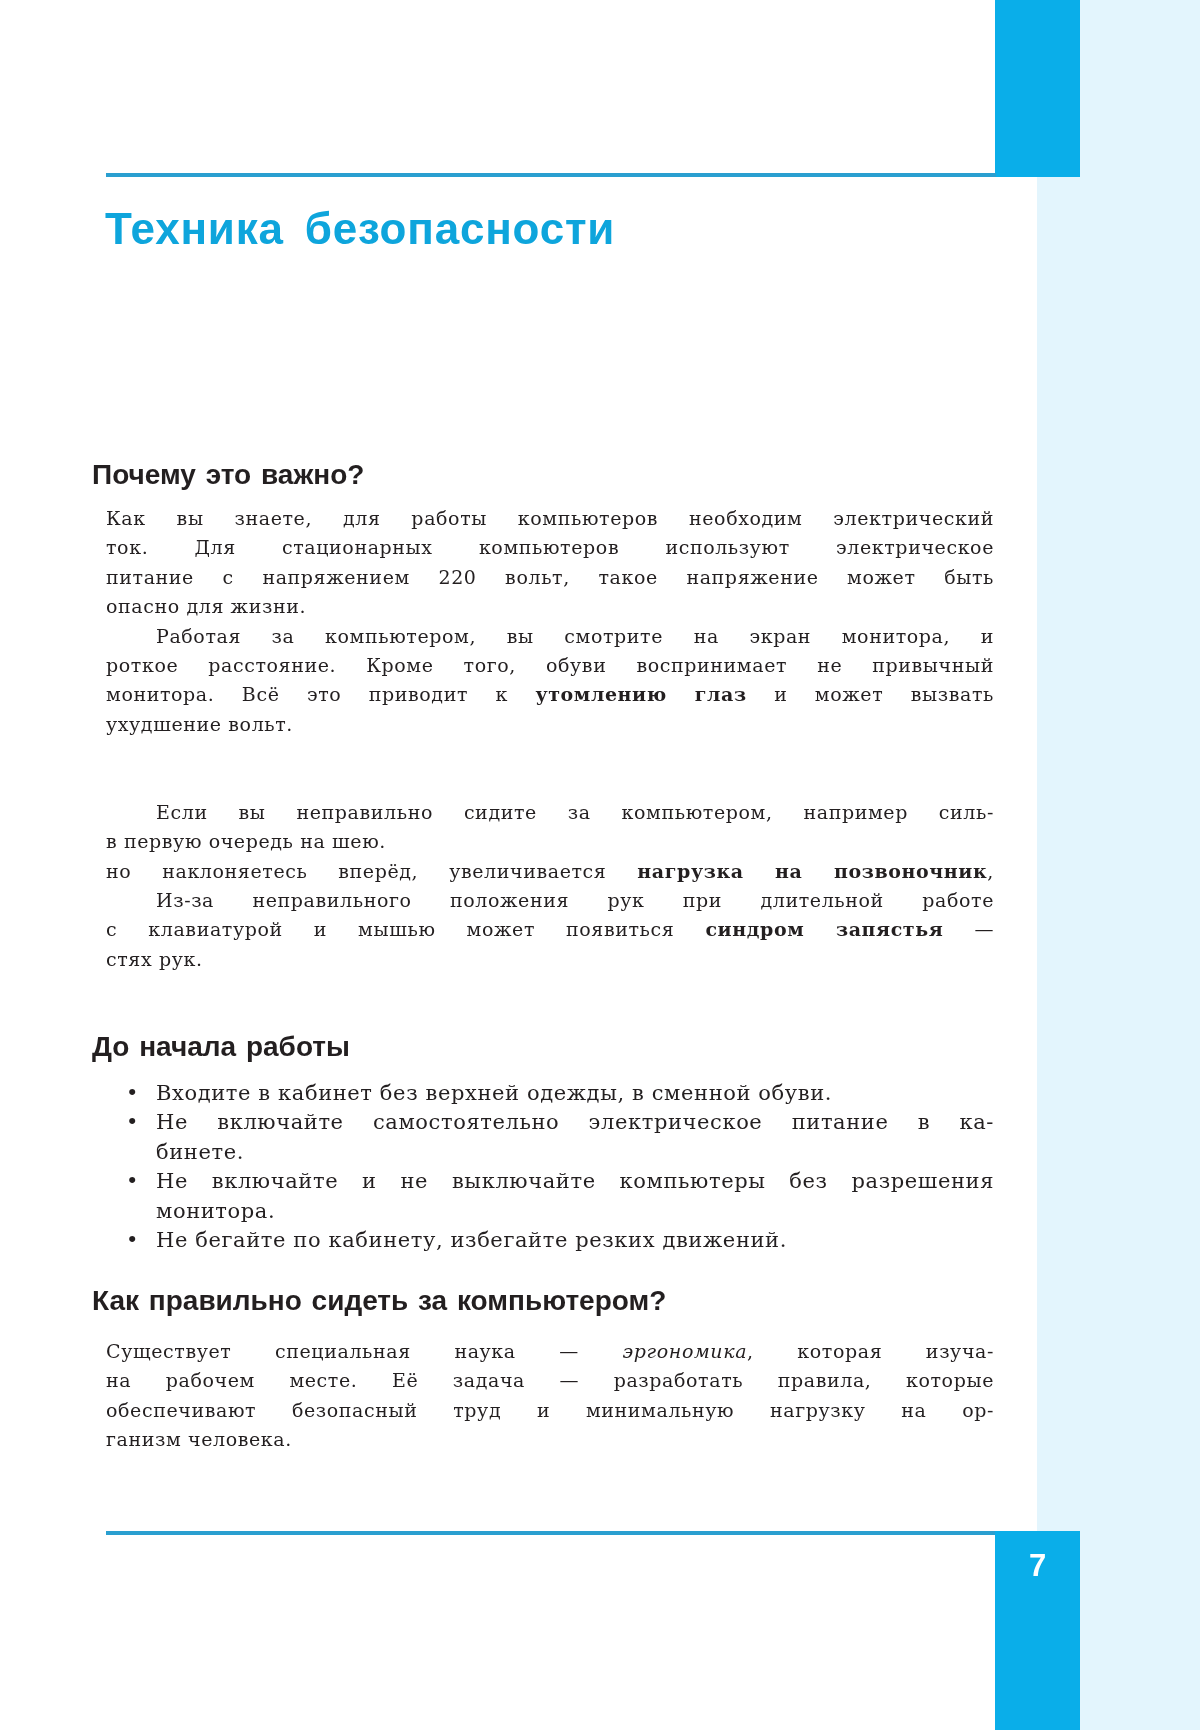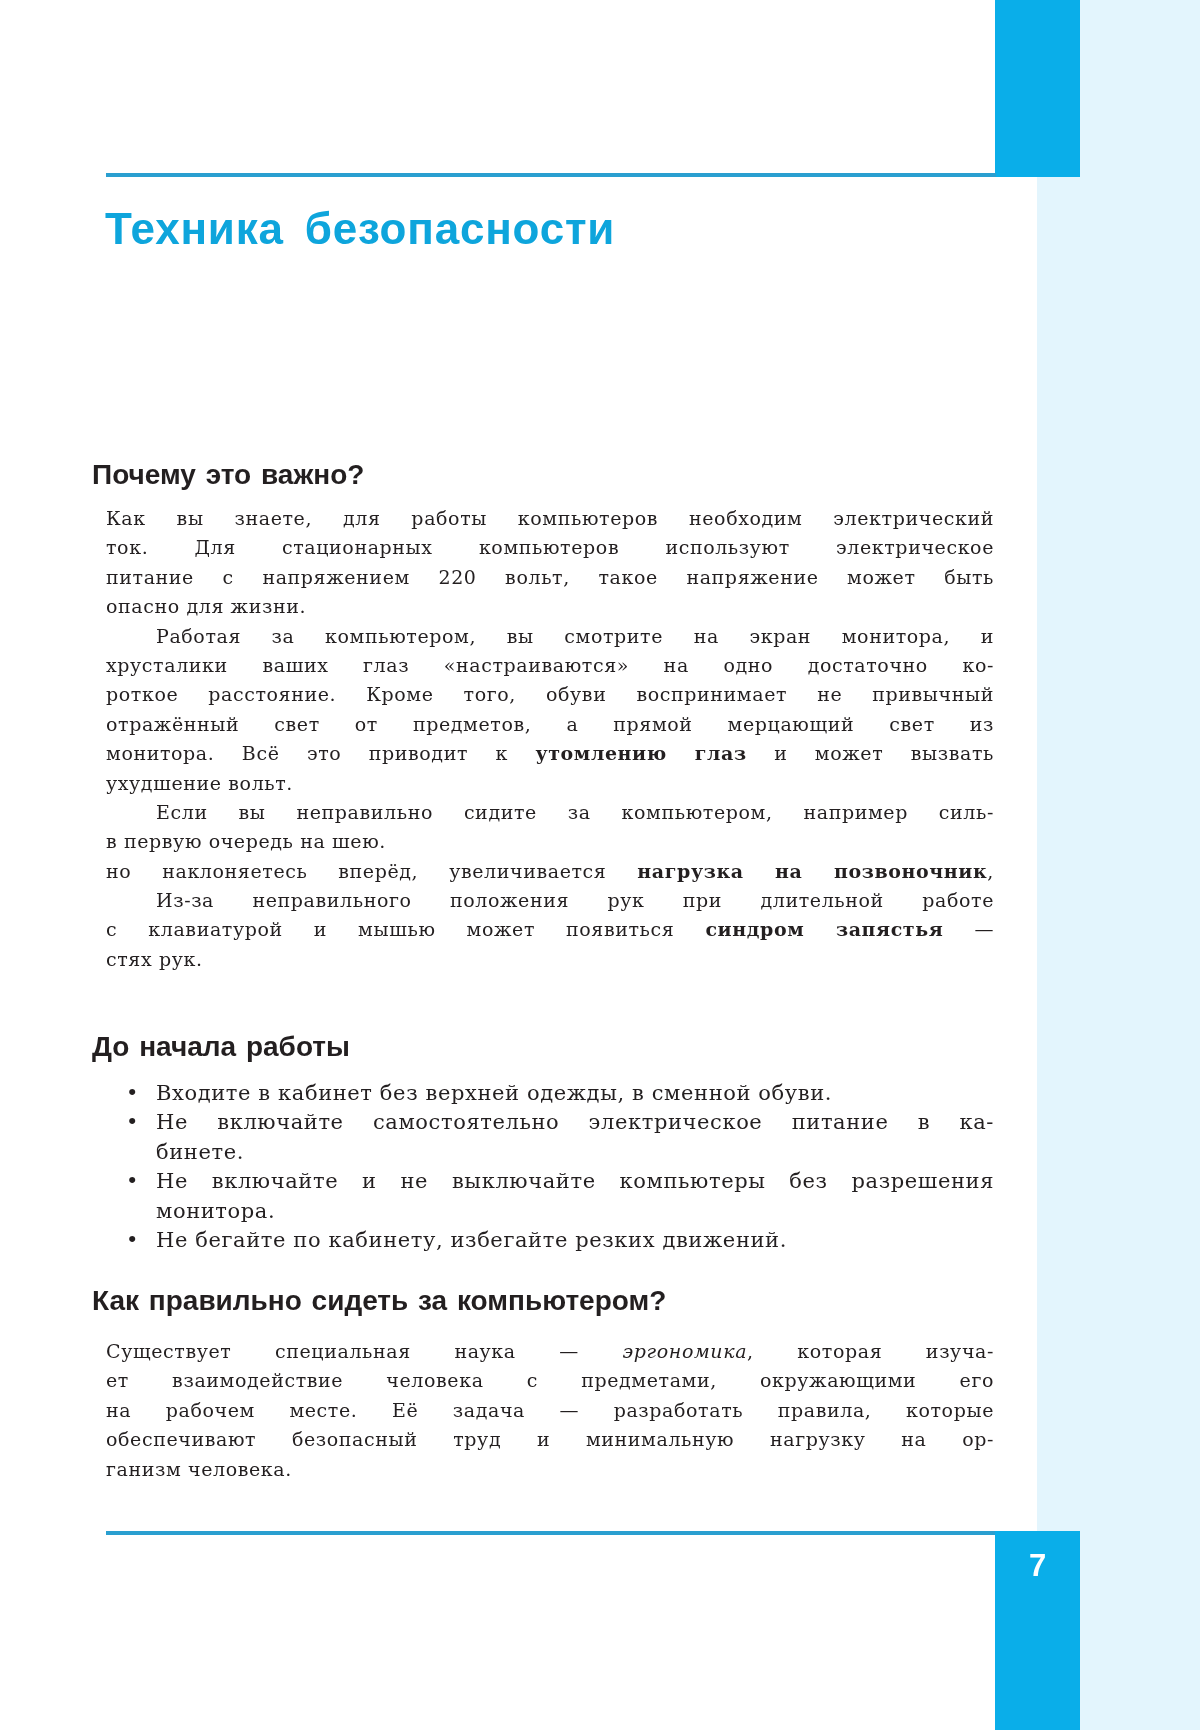--- a/index.html
+++ b/index.html
@@ -58,23 +58,21 @@
 
 <p class="para" style="top:500px">
   <span class="line">Как вы знаете, для работы компьютеров необходим электрический</span>
   <span class="line">ток. Для стационарных компьютеров используют электрическое</span>
   <span class="line">питание с напряжением 220 вольт, такое напряжение может быть</span>
   <span class="line last">опасно для жизни.</span>
 </p>
 
 <p class="para" style="top:617.6px">
   <span class="line indent">Работая за компьютером, вы смотрите на экран монитора, и</span>
-  <span class="line">хрусталики ваших глаз «настраиваются» на одно достаточно ко-</span>
   <span class="line">роткое расстояние. Кроме того, обуви воспринимает не привычный</span>
-  <span class="line">отражённый свет от предметов, а прямой мерцающий свет из</span>
   <span class="line"><span>монитора. Всё это приводит к </span><b>утомлению глаз</b><span> и может вызвать</span></span>
   <span class="line last">ухудшение вольт.</span>
 </p>
 
 <p class="para" style="top:794px">
   <span class="line indent">Если вы неправильно сидите за компьютером, например силь-</span>
   <span class="line last">в первую очередь на шею.</span>
   <span class="line"><span>но наклоняетесь вперёд, увеличивается </span><b>нагрузка на позвоночник</b><span>,</span></span>
 </p>
 
@@ -104,21 +102,20 @@
   <li>
     <span class="dot">•</span>
     <span class="line last">Не бегайте по кабинету, избегайте резких движений.</span>
   </li>
 </ul>
 
 <h2 class="section-heading" style="top:1284px">Как правильно сидеть за компьютером?</h2>
 
 <p class="para" style="top:1333px">
   <span class="line"><span>Существует специальная наука — </span><i>эргономика</i><span>, которая изуча-</span></span>
-  <span class="line">ет взаимодействие человека с предметами, окружающими его</span>
   <span class="line">на рабочем месте. Её задача — разработать правила, которые</span>
   <span class="line">обеспечивают безопасный труд и минимальную нагрузку на ор-</span>
   <span class="line last">ганизм человека.</span>
 </p>
 
 <div class="bottom-rule"></div>
 <div class="bottom-tab"></div>
 <div class="page-number">7</div>
 
 </body></html>

